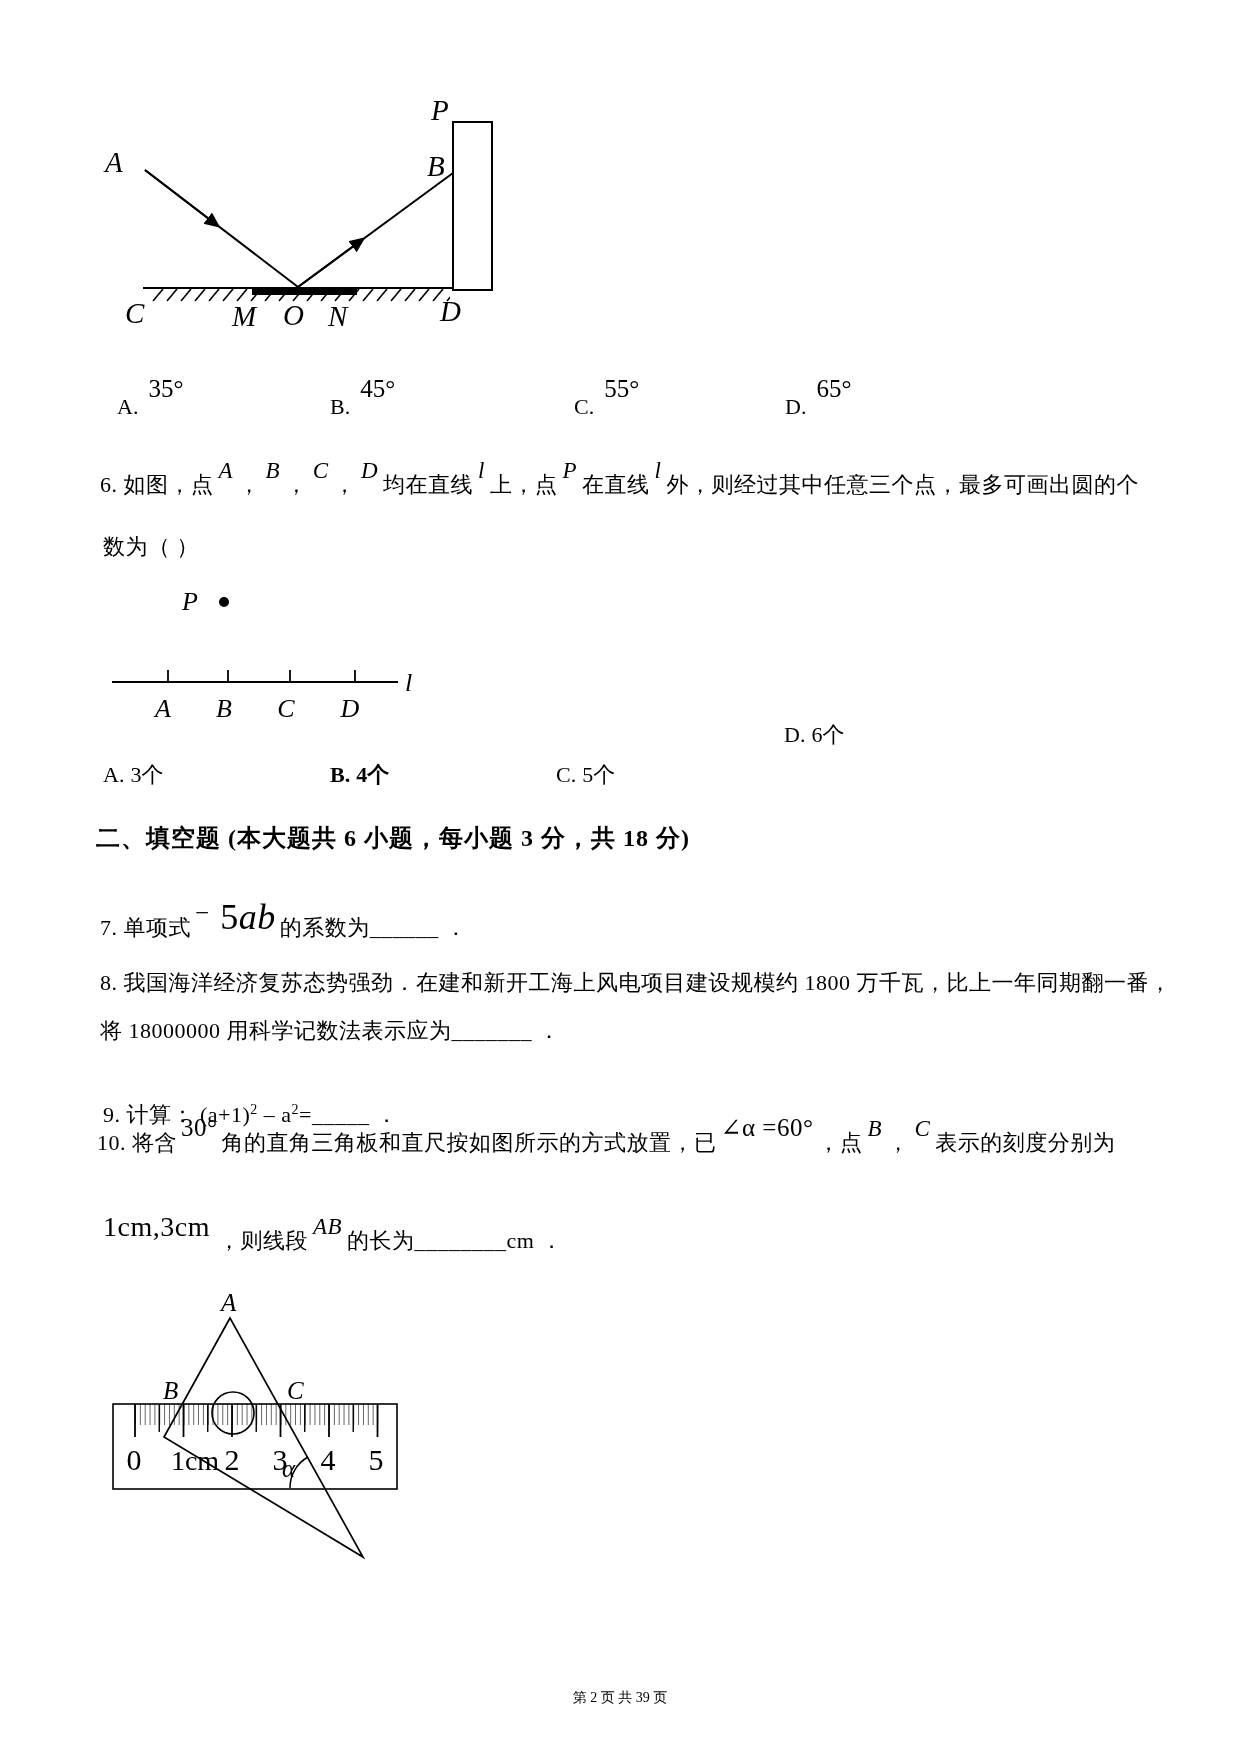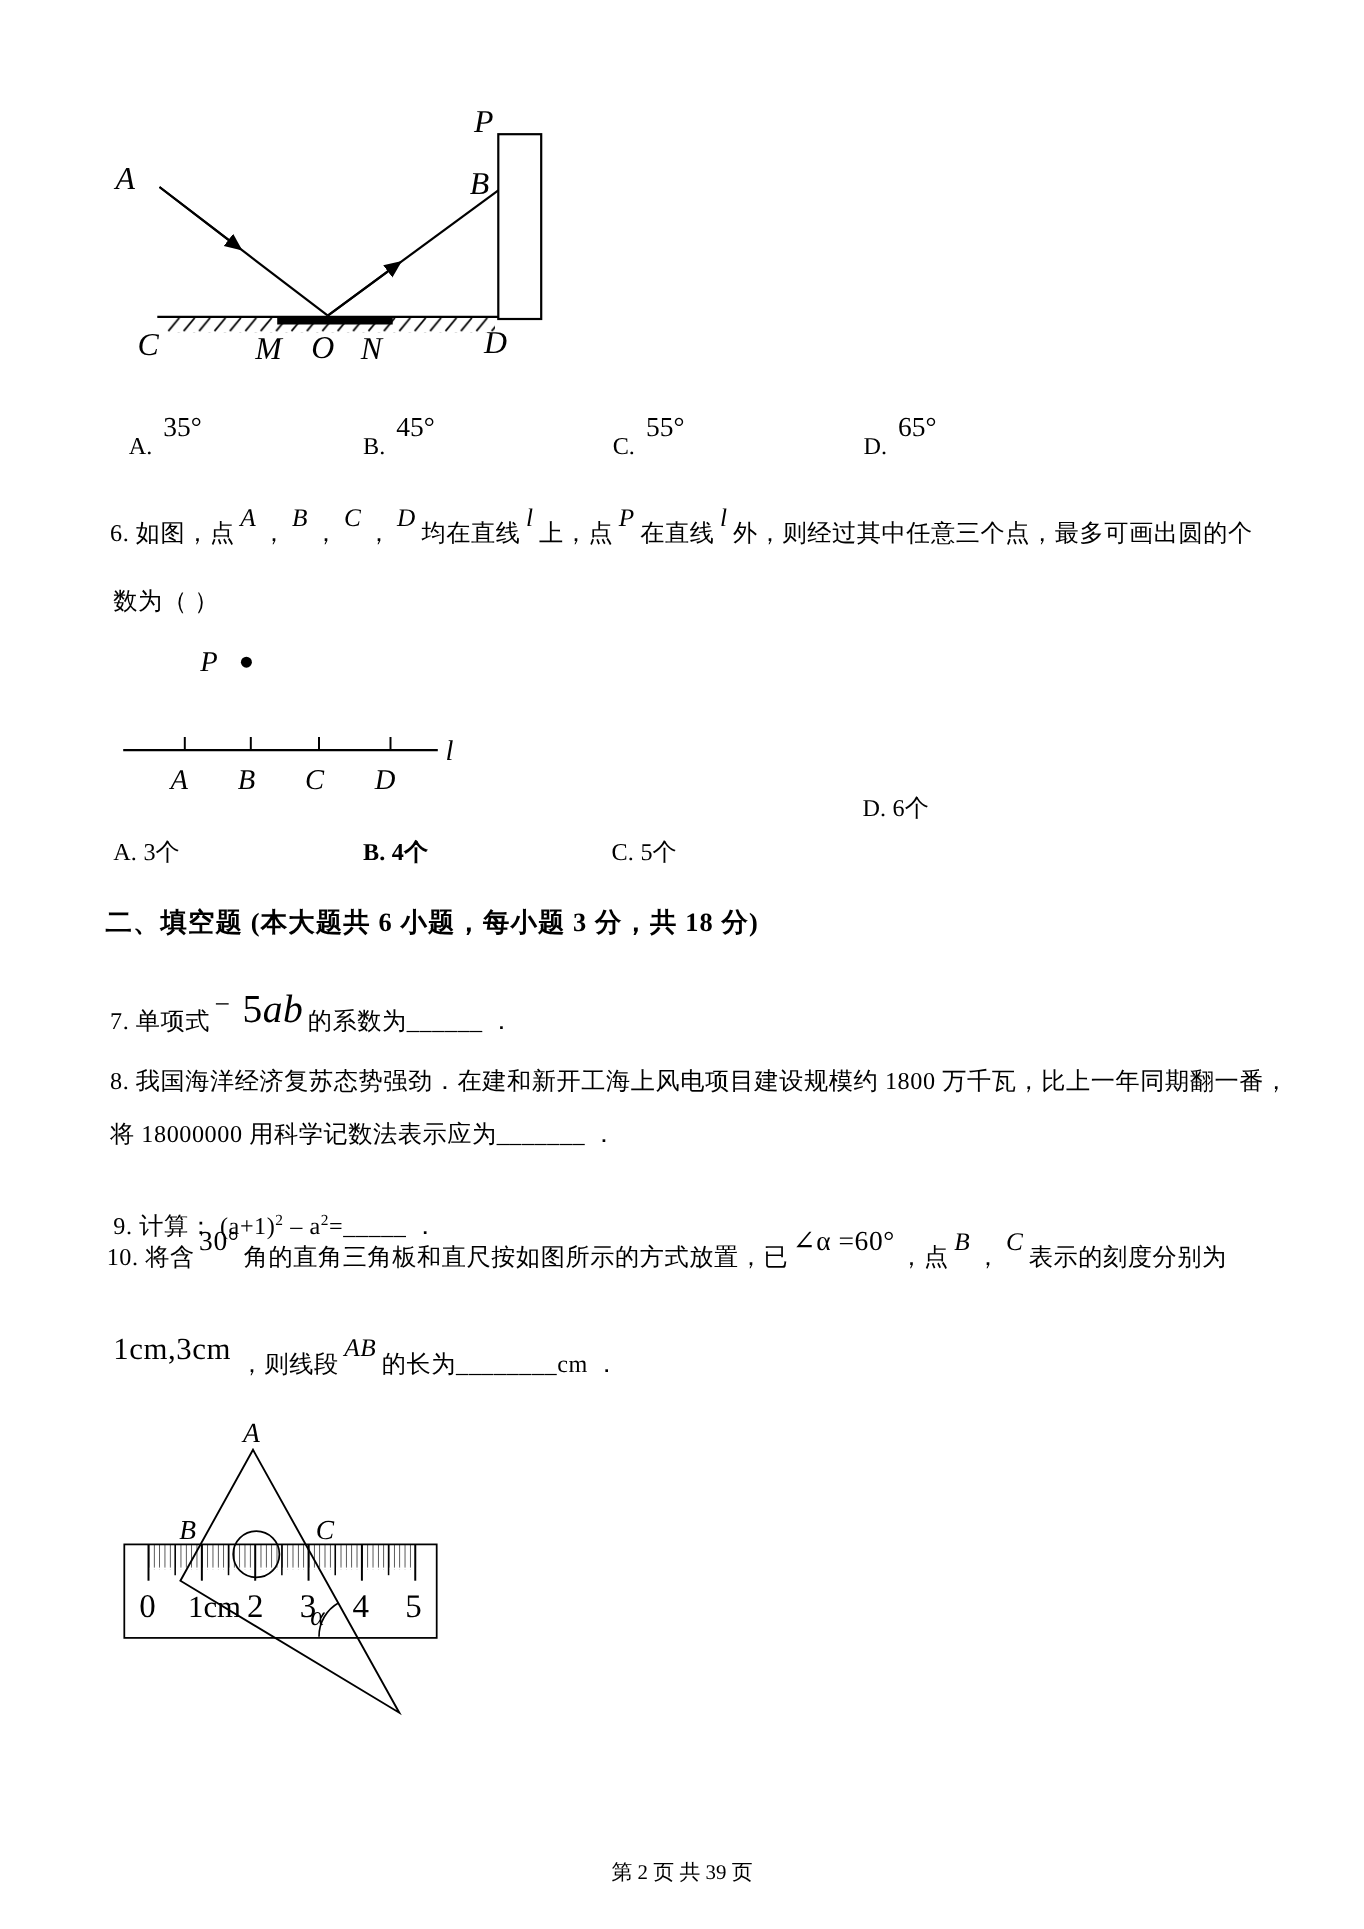--- a/index.html
+++ b/index.html
@@ -15,21 +15,21 @@
   .seg-m  { font-style:italic; font-size:23px; position:relative; top:-14px; padding:0 5px; }
   .seg-r  { font-size:25px; position:relative; top:-14px; padding:0 4px; }
   .seg-r2 { font-size:28px; position:relative; top:-12px; padding-right:8px; }
   .seg-big  { font-style:italic; font-size:36px; position:relative; top:-6px; margin-right:4px; }
   .seg-bigu { font-size:36px; position:relative; top:-6px; }
   .seg-sup { font-size:14px; vertical-align:8px; }
   .opt { font-size:22px; white-space:nowrap; }
   .opt-val { font-size:25px; position:relative; top:-17px; padding-left:10px; }
   .opt-val2 { font-size:22px; padding-left:6px; }
   .sec-header { font-size:24px; font-weight:bold; letter-spacing:1px; white-space:nowrap; }
-  .footer { left:0; right:0; text-align:center; font-size:19px; }
+  .footer { left:0; right:0; text-align:center; font-size:14px; }
   svg { position:absolute; overflow:visible; }
   .ftxt { font-family:"Liberation Serif","DejaVu Serif",serif; }
   .it { font-style:italic; }
   .stroke { stroke:#000; fill:none; }
 </style>
 </head>
 <body>
 
 <svg style="left:95px; top:80px;" width="430" height="265" viewBox="0 0 430 265">
   <defs>
@@ -53,21 +53,21 @@
   <text class="ftxt it" x="332" y="96" font-size="29">B</text>
   <text class="ftxt it" x="30" y="243" font-size="29">C</text>
   <text class="ftxt it" x="137" y="246" font-size="29">M</text>
   <text class="ftxt it" x="188" y="245" font-size="29">O</text>
   <text class="ftxt it" x="233" y="246" font-size="29">N</text>
   <text class="ftxt it" x="345" y="241" font-size="29">D</text>
 </svg>
 
 <span class="abs opt" style="left:106px; top:392px;margin-left:11px;"><span>A.</span><span class="opt-val">35°</span></span>
 <span class="abs opt" style="left:330px; top:392px;"><span>B.</span><span class="opt-val">45°</span></span>
-<span class="abs opt" style="left:557px; top:392px;"><span>C.</span><span class="opt-val">55°</span></span>
+<span class="abs opt" style="left:574px; top:392px;"><span>C.</span><span class="opt-val">55°</span></span>
 <span class="abs opt" style="left:785px; top:392px;"><span>D.</span><span class="opt-val">65°</span></span>
 
 <div class="abs line" style="left:100px; top:470px;"><span class="seg-cn">6. 如图，点</span><span class="seg-m">A</span><span class="seg-cn">，</span><span class="seg-m">B</span><span class="seg-cn">，</span><span class="seg-m">C</span><span class="seg-cn">，</span><span class="seg-m">D</span><span class="seg-cn">均在直线</span><span class="seg-m">l</span><span class="seg-cn">上，点</span><span class="seg-m">P</span><span class="seg-cn">在直线</span><span class="seg-m">l</span><span class="seg-cn">外，则经过其中任意三个点，最多可画出圆的个</span></div>
 <div class="abs line" style="left:103px; top:532px;">数为（  ）</div>
 
 <svg style="left:100px; top:575px;" width="340" height="155" viewBox="0 0 340 155">
   <text class="ftxt it" x="82" y="35" font-size="26">P</text>
   <circle cx="124" cy="27" r="5" fill="#000"></circle>
   <line class="stroke" x1="12" y1="107" x2="298" y2="107" stroke-width="2"></line>
   <line class="stroke" x1="68" y1="95" x2="68" y2="107" stroke-width="1.8"></line>

